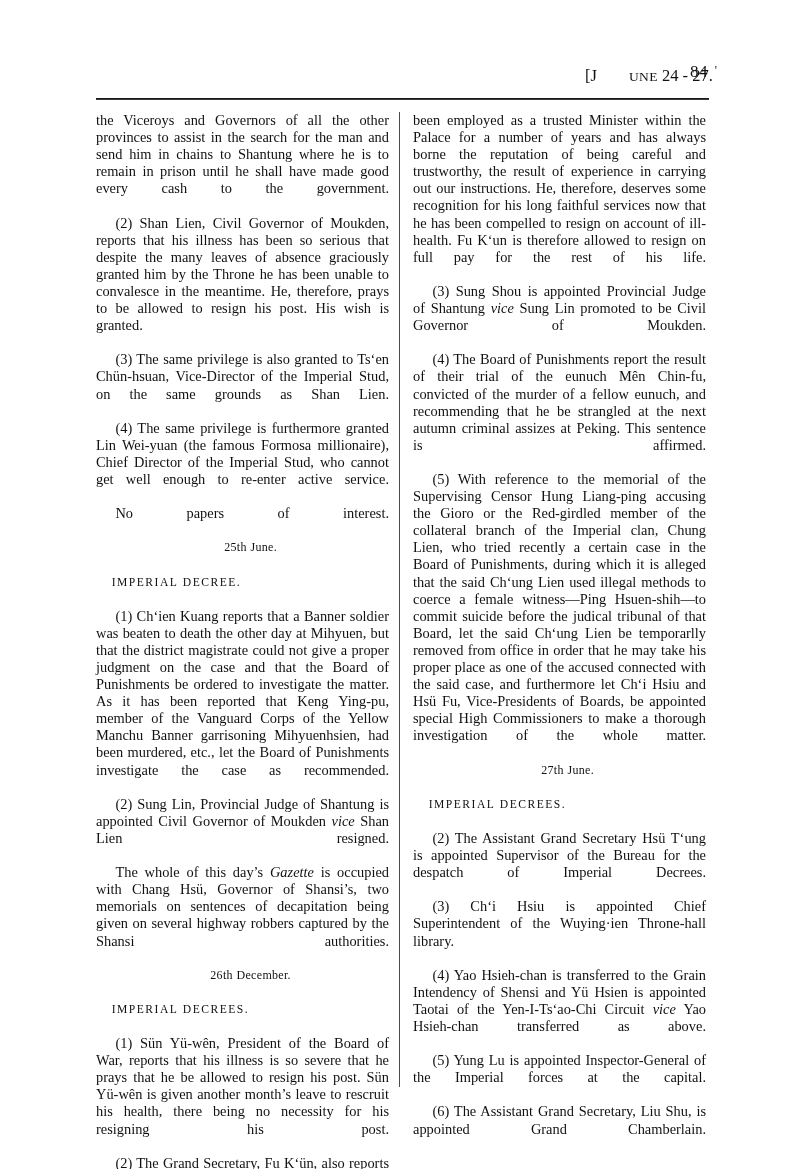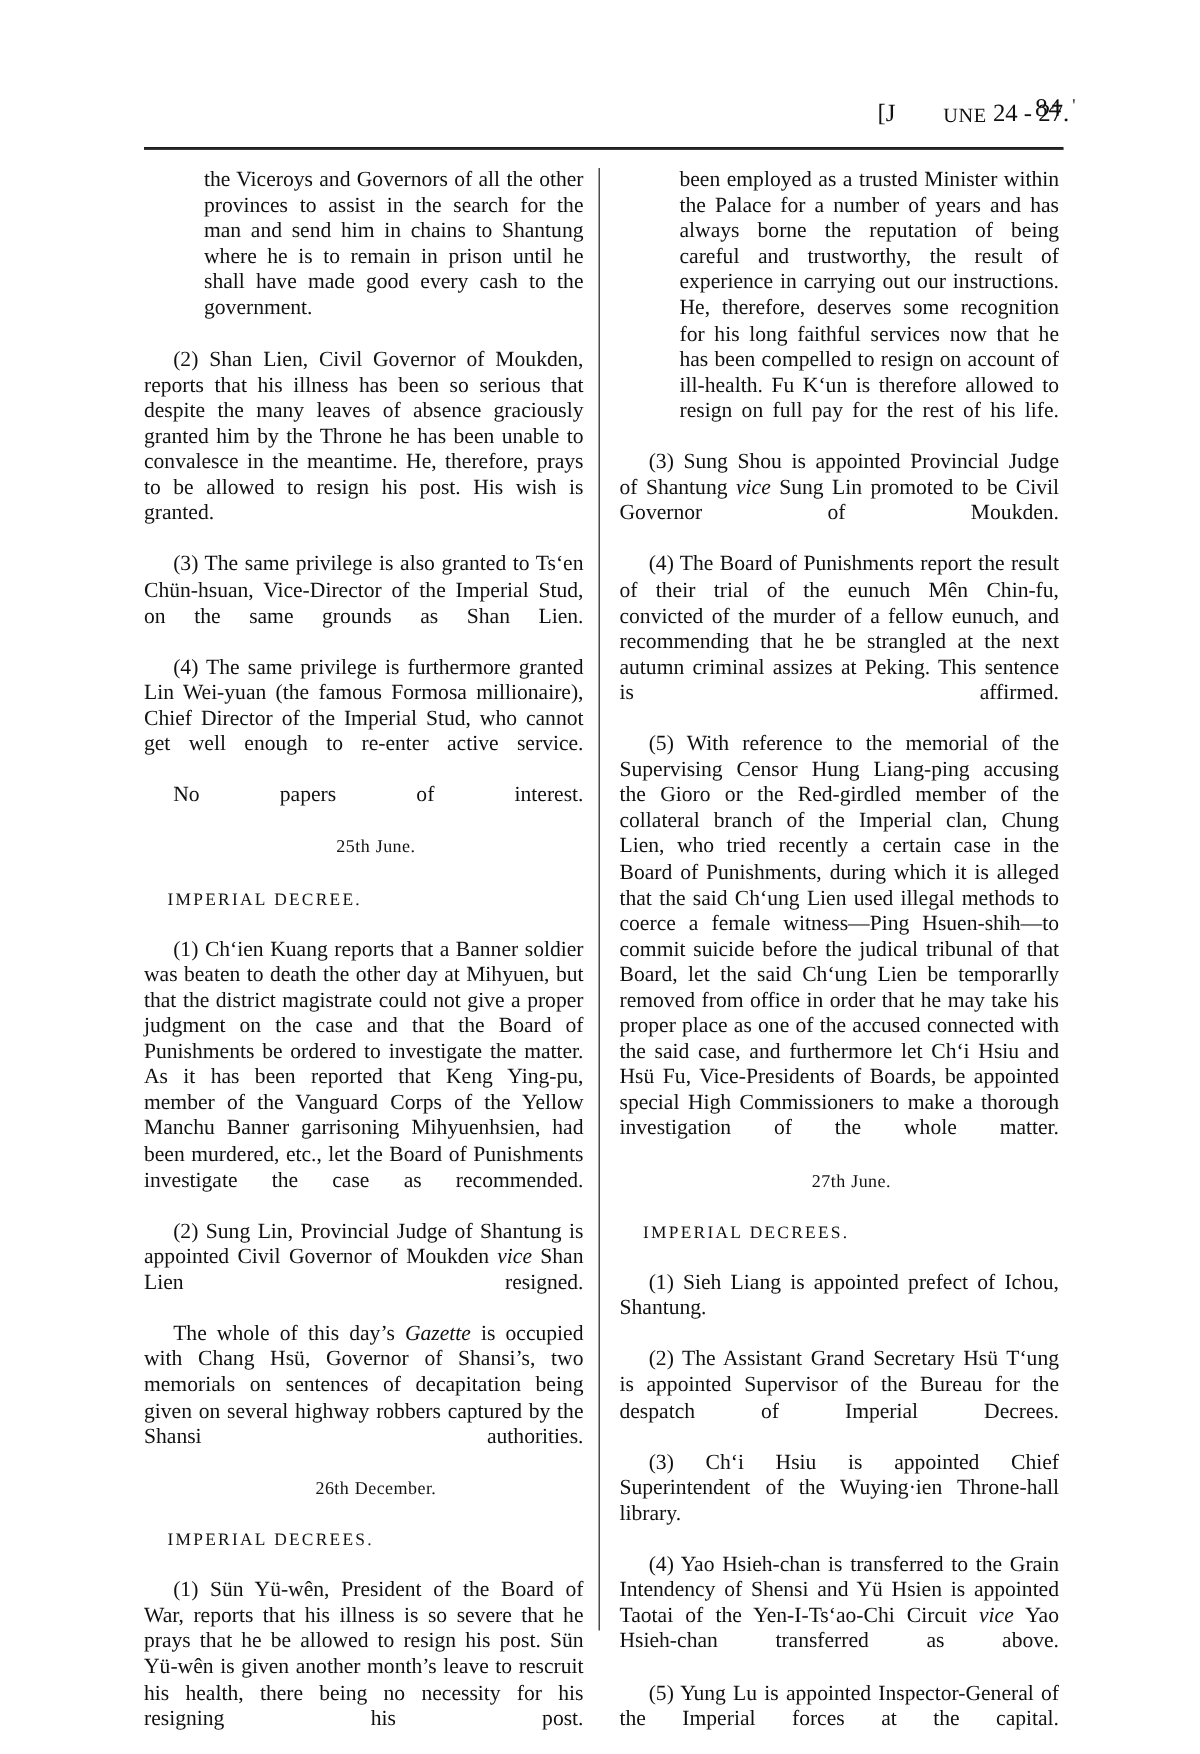--- a/index.html
+++ b/index.html
@@ -106,21 +106,20 @@
   }
   .col-left  { left: 96px; }
   .col-right { left: 413px; }
 
   .col p {
     margin: 0;
     text-indent: 1.35em;
   }
   .col p.cont {
     text-indent: 0;
-    margin-left: 40px;
   }
 
   
   .col p::after {
     content: "";
     display: inline-block;
     width: 100%;
   }
 
   .date-head {
@@ -187,21 +186,20 @@
 
     <p><span>(3) Sung Shou is appointed Provincial Judge of Shantung </span><em class="it">vice</em><span> Sung Lin promoted to be Civil Governor of Moukden.</span></p>
 
     <p>(4) The Board of Punishments report the result of their trial of the eunuch Mên Chin-fu, convicted of the murder of a fellow eunuch, and recommending that he be strangled at the next autumn criminal assizes at Peking. This sentence is affirmed.</p>
 
     <p>(5) With reference to the memorial of the Supervising Censor Hung Liang-ping accusing the Gioro or the Red-girdled member of the collateral branch of the Imperial clan, Chung Lien, who tried recently a certain case in the Board of Punishments, during which it is alleged that the said Ch‘ung Lien used illegal methods to coerce a female witness—Ping Hsuen-shih—to commit suicide before the judical tribunal of that Board, let the said Ch‘ung Lien be temporarlly removed from office in order that he may take his proper place as one of the accused connected with the said case, and furthermore let Ch‘i Hsiu and Hsü Fu, Vice-Presidents of Boards, be appointed special High Commissioners to make a thorough investigation of the whole matter.</p>
 
     <p class="date-head">27th June.</p>
     <p class="decree-head">IMPERIAL DECREES.</p>
 
-    <p>(1) Sieh Liang is appointed prefect of Ichou, Shantung.</p>
     <p>(2) The Assistant Grand Secretary Hsü T‘ung is appointed Supervisor of the Bureau for the despatch of Imperial Decrees.</p>
     <p>(3) Ch‘i Hsiu is appointed Chief Superintendent of the Wuying·ien Throne-hall library.</p>
 
     <p><span>(4) Yao Hsieh-chan is transferred to the Grain Intendency of Shensi and Yü Hsien is appointed Taotai of the Yen-I-Ts‘ao-Chi Circuit </span><em class="it">vice</em><span> Yao Hsieh-chan transferred as above.</span></p>
 
     <p>(5) Yung Lu is appointed Inspector-General of the Imperial forces at the capital.</p>
     <p>(6) The Assistant Grand Secretary, Liu Shu, is appointed Grand Chamberlain.</p>
   </div>
 
 </div>

